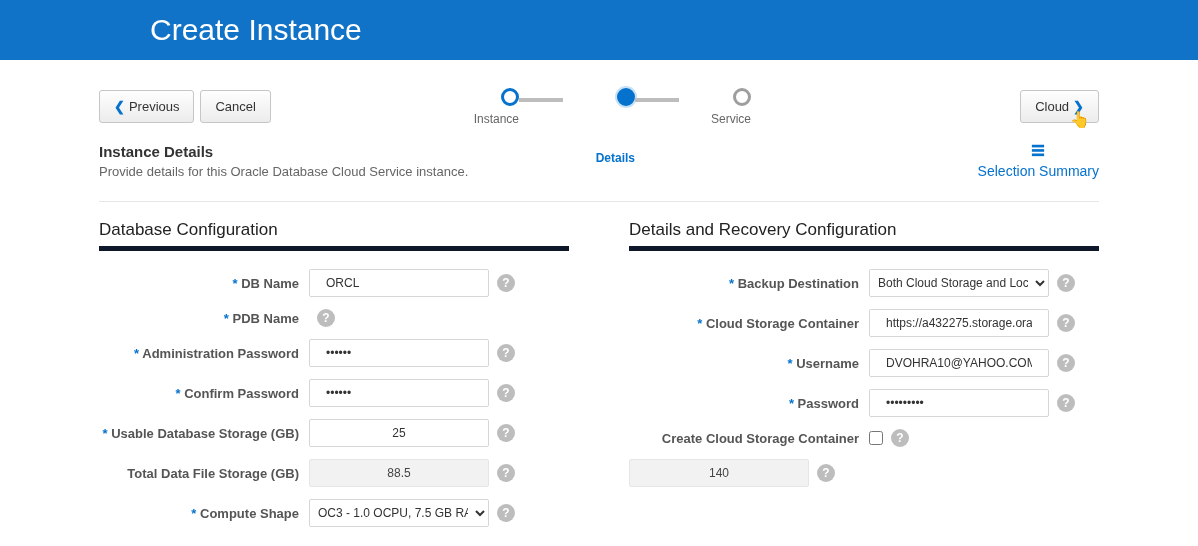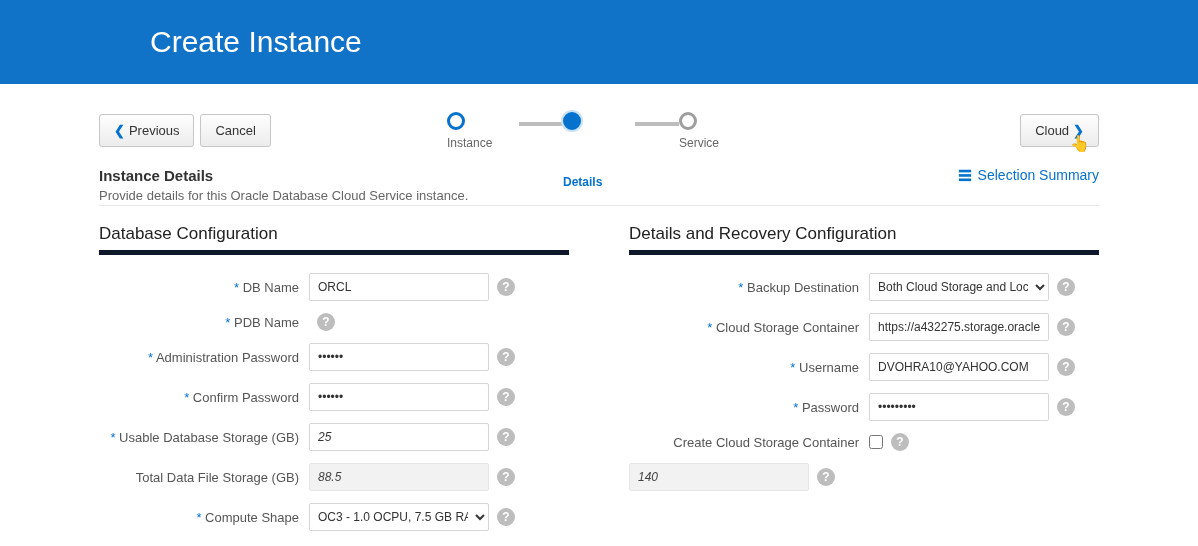--- a/index.html
+++ b/index.html
@@ -1,18 +1,18 @@
 <!DOCTYPE html>
 <html><head>
 <meta charset="utf-8">
 <style>
   * { box-sizing: border-box; margin: 0; padding: 0; }
   body { font-family: "Helvetica Neue", Arial, sans-serif; font-size: 13px; color: #333; background: #fff; }
 
-  .banner { background: #1173c7; height: 84px; padding-left: 150px; display: flex; align-items: center; }
+  .banner { background: #1173c7; height: 60px; padding-left: 150px; display: flex; align-items: center; }
   .banner h1 { color: #fff; font-weight: 300; font-size: 30px; }
 
   .content { max-width: 1000px; margin: 0 auto; padding: 0 0 30px 0; }
 
   .topbar { display: flex; align-items: center; padding: 30px 0 20px 0; position: relative; }
   .btn-group-left { display: flex; gap: 6px; }
   .btn-right { margin-left: auto; }
 
   .btn {
     background: linear-gradient(#fefefe,#ececec);
@@ -22,58 +22,58 @@
     font-size: 13px;
     color: #333;
     cursor: pointer;
     display: inline-flex;
     align-items: center;
     gap: 4px;
   }
   .btn .chev { color: #0572ce; font-weight: bold; }
 
   .wizard { position: absolute; left: 50%; transform: translateX(-50%); display: flex; align-items: flex-start; gap: 0; top: 28px; }
-  .step { display: flex; flex-direction: column; align-items: flex-start; width: 72px; }
+  .step { display: flex; flex-direction: column; align-items: flex-end; width: 72px; }
   .circle {
     width: 18px; height: 18px; border-radius: 50%;
     border: 3px solid #9e9e9e; background: #fff;
     margin-bottom: 6px;
   }
   .circle.active { background: #0572ce; border-color: #0572ce; box-shadow: 0 0 0 2px #c7e2f6; }
   .circle.done { border-color: #0572ce; }
   .step-label { font-size: 12px; color: #666; }
   .step-label.active { color: #0572ce; font-weight: bold; margin-top: 39px; }
   .line { width: 44px; height: 4px; background: #bdbdbd; margin-top: 10px; }
 
   .cursor-hand {
     position: absolute; font-size: 16px; color: #000;
     pointer-events: none;
   }
 
-  .section-header-row { display: flex; justify-content: space-between; align-items: flex-start; border-bottom: 1px solid #e7e7e7; padding-bottom: 2px; margin-bottom: 18px; }
+  .section-header-row { display: flex; justify-content: space-between; align-items: flex-start; border-bottom: 1px solid #e7e7e7; padding-bottom: 22px; margin-bottom: 18px; }
   .section-header h2 { font-size: 15px; font-weight: bold; color: #333; margin-bottom: 4px; }
   .section-header p { font-size: 13px; color: #666; }
-  .summary-link { color: #0572ce; font-size: 14px; display: inline-flex; align-items: center; gap: 6px; cursor: pointer; }
+  .summary-link { color: #0572ce; font-size: 14px; display: inline-flex; align-items: center; gap: 6px; cursor: pointer; flex-direction: column; }
   .summary-icon { width: 14px; height: 14px; display:inline-block; }
 
   .columns { display: flex; gap: 60px; }
   .col { flex: 1; }
   .col h3 { font-size: 17px; font-weight: 400; color: #222; border-bottom: 5px solid #0f172a; padding-bottom: 6px; margin-bottom: 18px; }
 
   .form-row { display: flex; align-items: center; margin-bottom: 12px; }
-  .form-label { width: 210px; text-align: right; padding-right: 10px; font-size: 13px; color: #555; }
+  .form-label { width: 210px; text-align: right; padding-right: 10px; font-size: 13px; color: #555; font-weight: bold; }
   .req::before { content: "* "; color: #0572ce; }
   .form-control {
     width: 180px; height: 28px;
     border: 1px solid #d6d6d6; border-radius: 2px;
-    padding: 0 8px; font-size: 12px; color: #333;
+    padding: 0 16px; font-size: 12px; color: #333;
     background: #fff;
   }
   .form-control[readonly] { background: #f2f2f2; border-color: #e6e6e6; color: #444; text-align: right; }
-  .form-control.num { text-align: left; font-style: italic; }
+  .form-control.num { text-align: center; }
   select.form-control { padding: 0 4px; }
   .help {
     width: 18px; height: 18px; border-radius: 50%;
     background: #bdbdbd; color: #fff; font-size: 12px;
     display: inline-flex; align-items: center; justify-content: center;
     margin-left: 8px; cursor: pointer; font-weight: bold;
   }
   .checkbox-holder { width: 180px; display:flex; align-items:center; }
   input[type=checkbox] { width:14px; height:14px; }
 </style>

